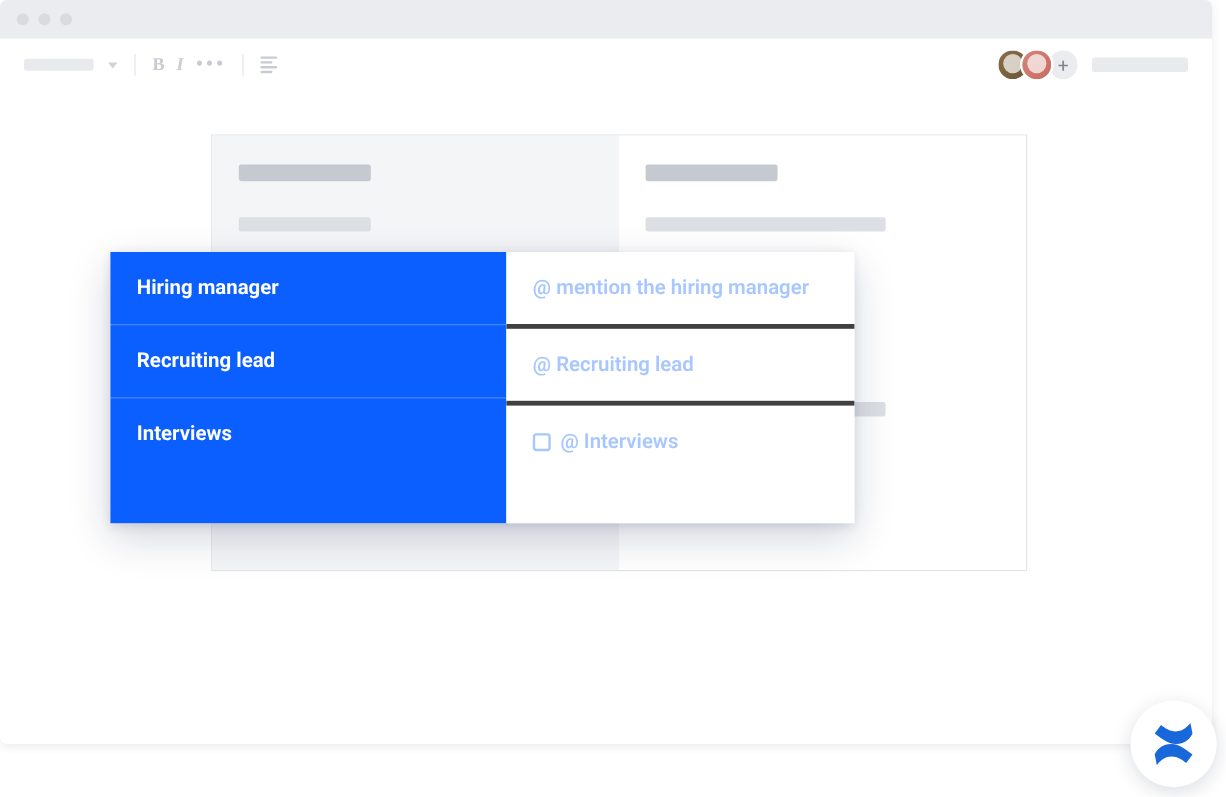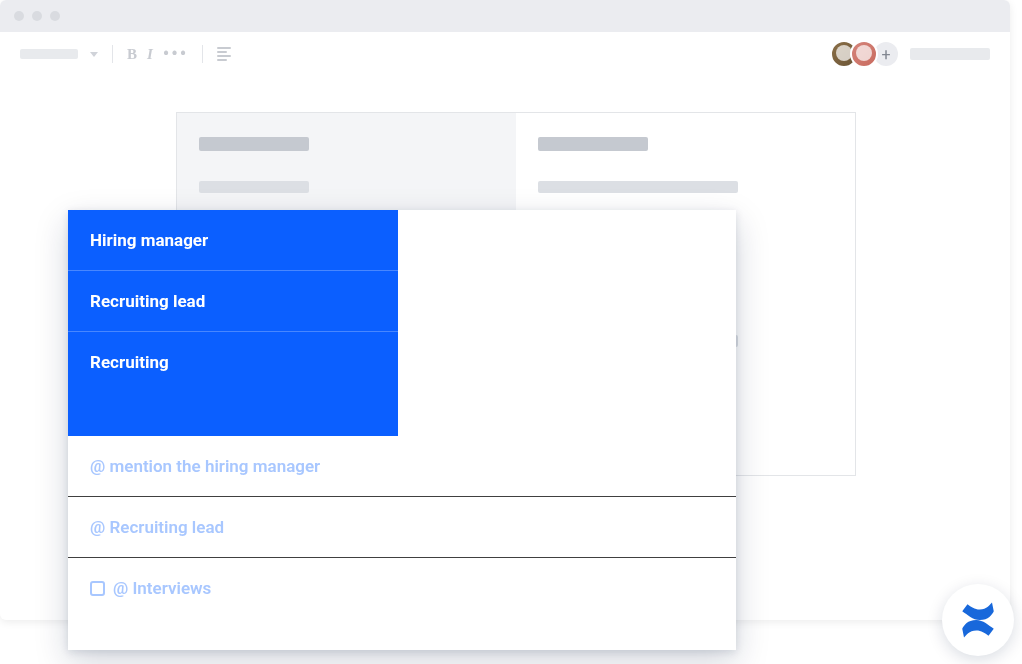--- a/index.html
+++ b/index.html
@@ -188,48 +188,47 @@
     }
     .skel.dark{background:#c5c9d0;height:14px}
     .skel.sm{width:70px}
     .skel.md{width:110px}
     .skel.lg{width:160px}
     .skel.xl{width:200px}
     .skel.first{background:#c5c9d0;height:14px;width:110px;margin-bottom:30px}
     .popup {
       position: absolute;
       top: 210px;
-      left: 68px;
-      width: 668px;
+      left: 92px;
+      width: 620px;
       background: #fff;
       box-shadow: 0 12px 32px rgba(9,30,66,0.18), 0 2px 8px rgba(9,30,66,0.12);
       display: flex;
       z-index: 10;
-      flex-direction: column;
     }
     .popup-left {
       width: 330px;
       background: #0b5fff;
       padding: 0;
     }
     .popup-left .row {
       padding: 20px 22px;
       border-bottom: 1px solid rgba(255,255,255,0.25);
       color: #fff;
       font-weight: 700;
       font-size: 17px;
     }
     .popup-left .row:nth-child(3) { border-bottom: none; padding-bottom: 64px;}
     .popup-right {
       flex: 1;
       background: #fff;
     }
     .popup-right .row {
       padding: 20px 22px;
-      border-bottom: 1px solid #404040;
+      border-bottom: 4px solid #404040;
       color: #a8c7ff;
       font-weight: 600;
       font-size: 17px;
       display: flex;
       align-items: center;
       gap: 8px;
     }
     .popup-right .row:nth-child(3){border-bottom:none;padding-bottom:52px}
     .cb {
       width: 15px; height: 15px;
@@ -315,21 +314,21 @@
         <div class="skel xl"></div>
         <div class="skel md"></div>
       </div>
     </div>
   </div>
 
   <div class="popup">
     <div class="popup-left">
       <div class="row">Hiring manager</div>
       <div class="row">Recruiting lead</div>
-      <div class="row">Recruiting</div>
+      <div class="row">Interviews</div>
     </div>
     <div class="popup-right">
       <div class="row">
         <span>@ mention the hiring manager</span>
       </div>
       <div class="row">
         <span>@ Recruiting lead</span>
       </div>
       <div class="row">
         <span class="cb"></span>

